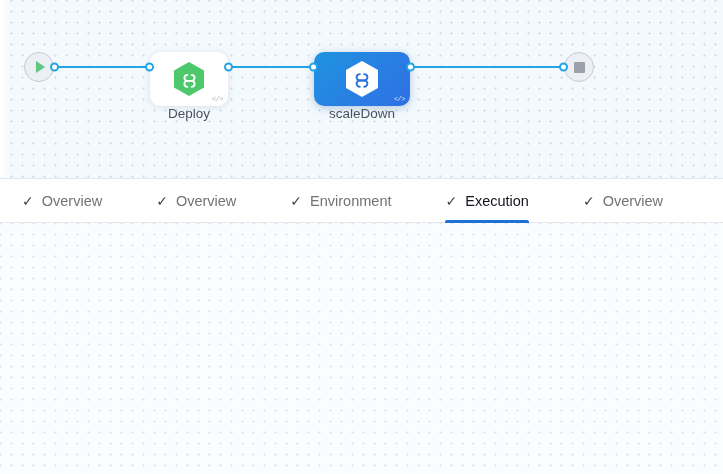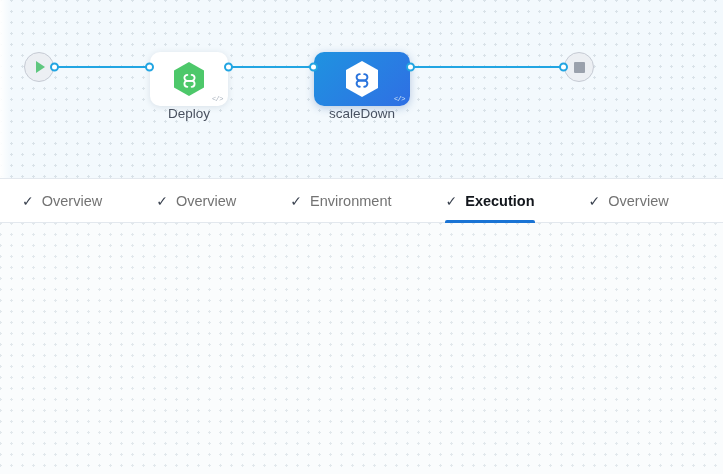--- a/index.html
+++ b/index.html
@@ -214,21 +214,21 @@
   }
   .tab .check {
     font-size: 14px;
     color: #3b4350;
     line-height: 1;
   }
   .tab .tab-label {
     font-size: 14.5px;
     color: #737373;
   }
-  .tab.active .tab-label { font-weight: bold; color: #12161c; }
+  .tab.active .tab-label { font-weight: normal; color: #12161c; }
   .tab.active::after {
     content: "";
     position: absolute;
     left: 0; right: 22px; bottom: -1px;
     height: 3px;
     background: #1a73d4;
     border-radius: 2px 2px 0 0;
   }
 </style>
 </head>

